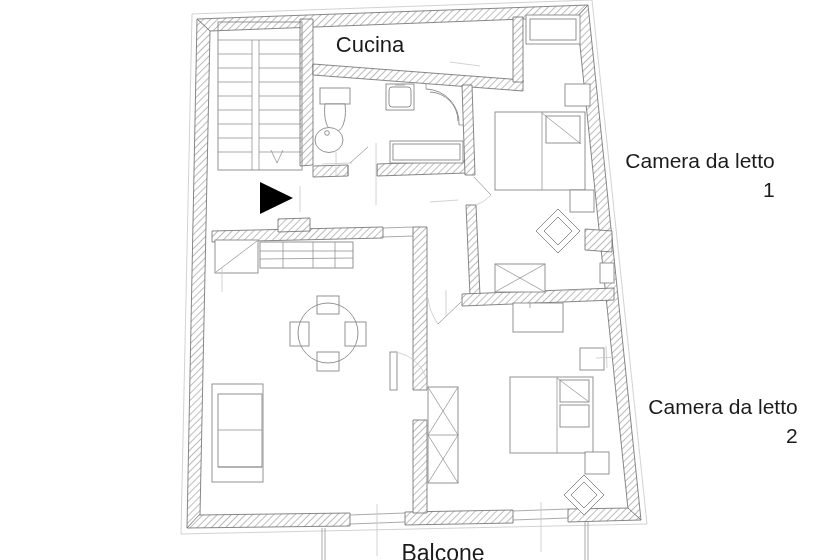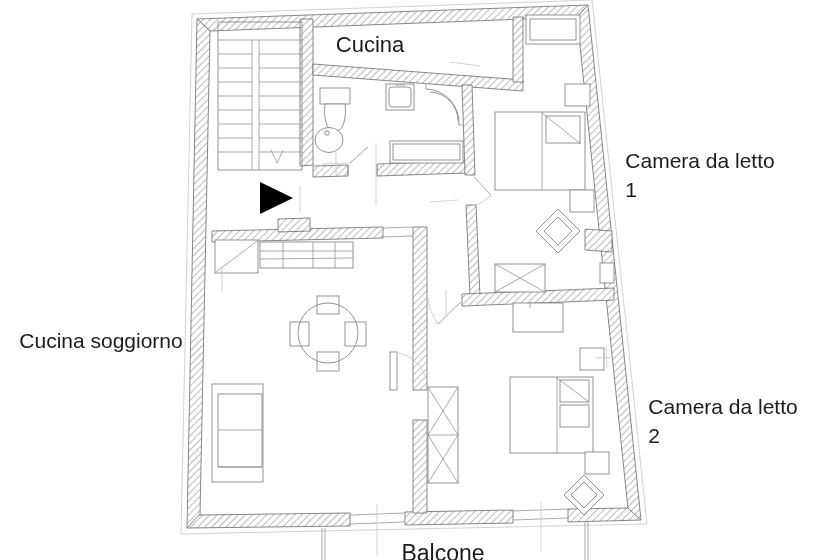--- a/index.html
+++ b/index.html
@@ -24,21 +24,21 @@
   .furn-n{fill:none;stroke:var(--furn_line);stroke-width:.9;}
   .thin{stroke:var(--furn_line);stroke-width:.7;fill:none;}
   .light{stroke:var(--faint_line);stroke-width:.8;fill:none;}
   .outerfaint{fill:none;stroke:var(--faint_line);stroke-width:.8;}
   .arrowfill{fill:var(--arrow);stroke:none;}
   .labels{position:absolute;left:0;top:0;width:100%;height:100%;pointer-events:none;}
   .room-label{
     position:absolute;transform:translateX(-50%);
     color:var(--ink);white-space:nowrap;font-weight:400;letter-spacing:0px;
   }
-  .room-label.center{text-align:left;}
+  .room-label.center{text-align:right;}
   .lbl-bagno{left:370px;top:32px;font-size:22px;}
   .lbl-camera1{left:700px;top:146px;font-size:21px;line-height:29px;}
   .lbl-cucina{left:101px;top:329px;font-size:21px;}
   .lbl-camera2{left:723px;top:392px;font-size:21px;line-height:29px;}
   .lbl-balcone{left:443px;top:540px;font-size:23px;}
 </style>
 </head>
 <body>
 
 <div id="stage">
@@ -275,21 +275,20 @@
   </svg>
 
   <div class="labels">
     <div class="room-label lbl-bagno">Cucina</div>
 
     <div class="room-label center lbl-camera1">
       <div>Camera da letto</div>
       <div>1</div>
     </div>
 
-    <div class="room-label lbl-cucina">Cucina soggiorno</div>
 
     <div class="room-label center lbl-camera2">
       <div>Camera da letto</div>
       <div>2</div>
     </div>
 
     <div class="room-label lbl-balcone">Balcone</div>
   </div>
 </div>
 

